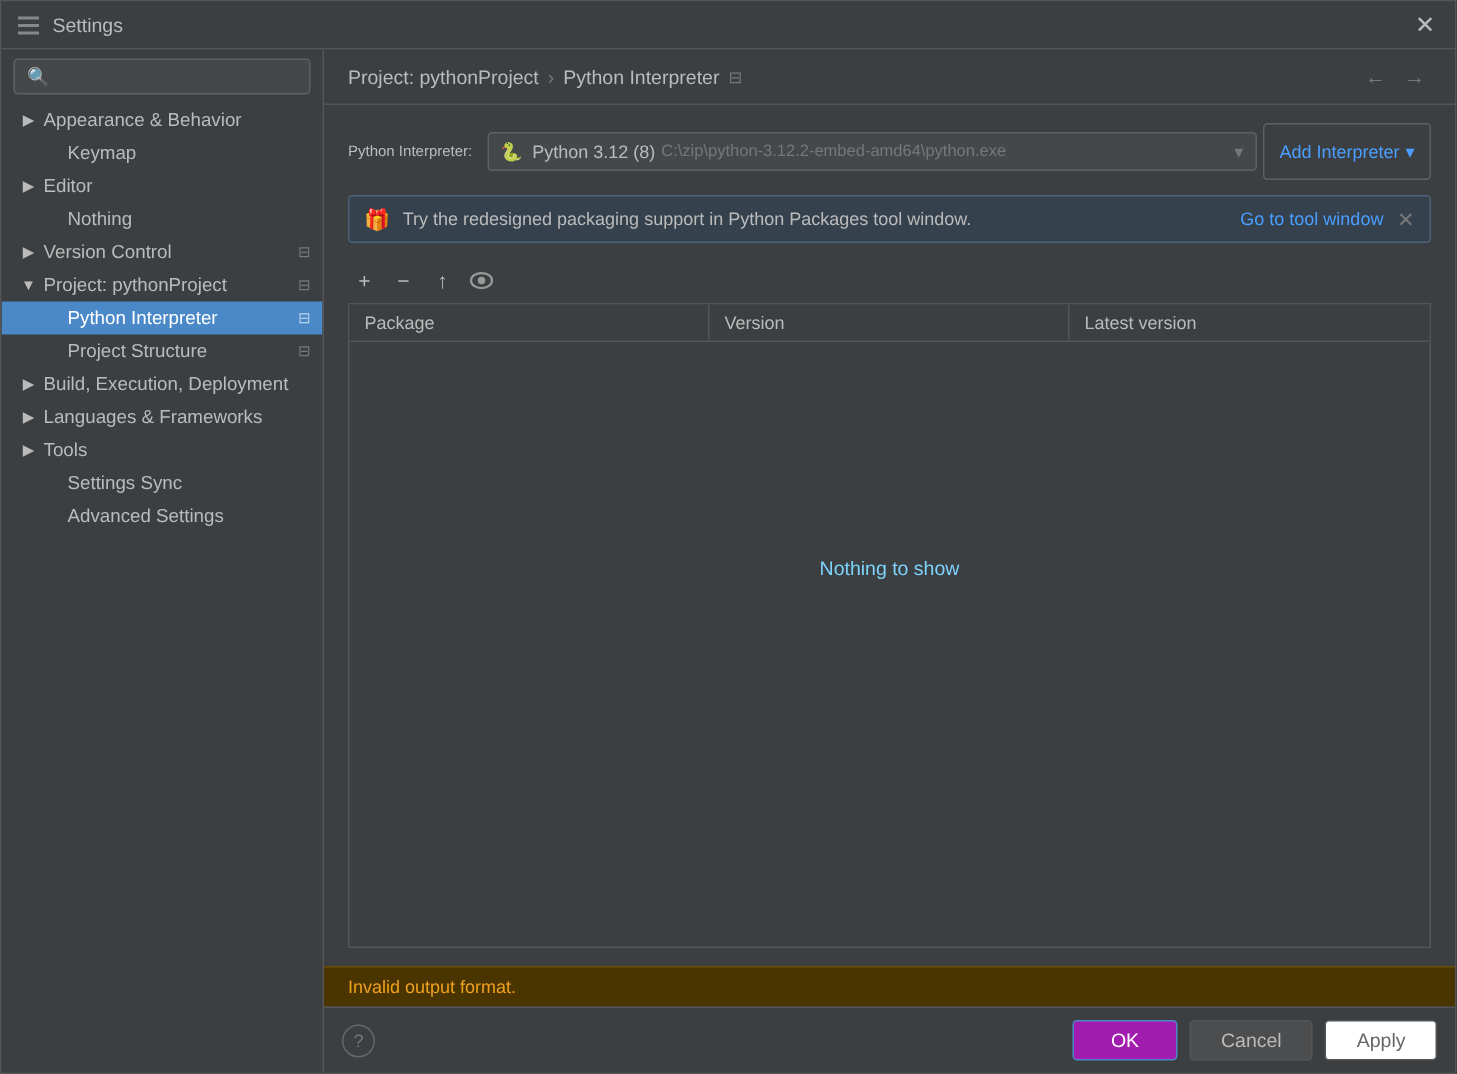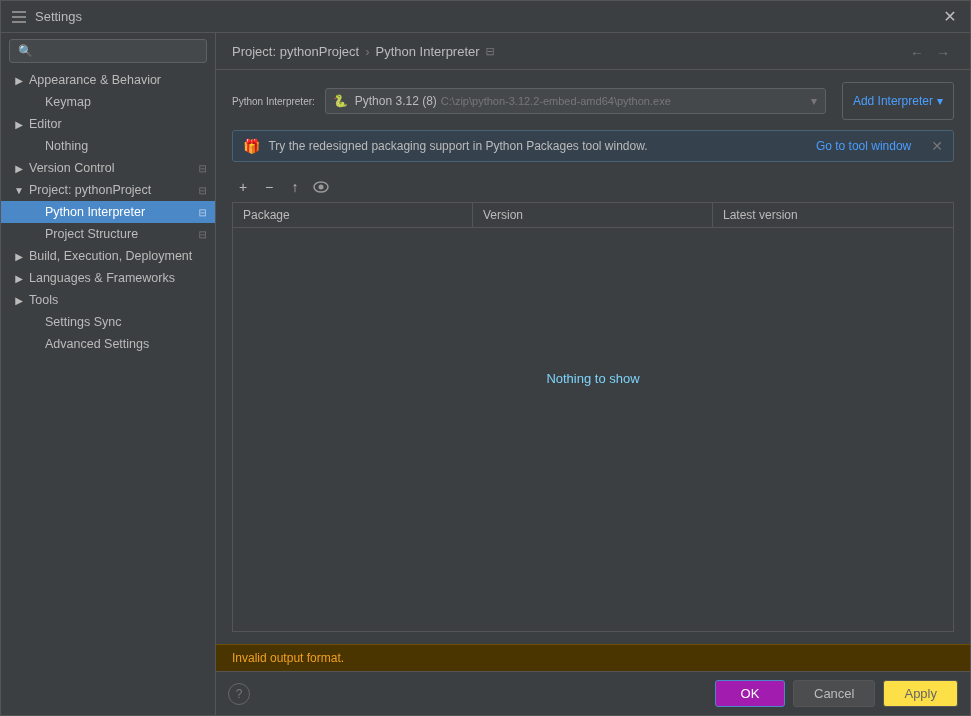--- a/index.html
+++ b/index.html
@@ -222,21 +222,21 @@
     }
 
     .add-interpreter-btn {
       background: none;
       border: 1px solid #5e6163;
       border-radius: 3px;
       color: #4a9eff;
       padding: 18px 10px;
       cursor: pointer;
       font-size: 12px;
-      margin-left: 16px;
+      margin-left: 4px;
       height: 26px;
       white-space: nowrap;
       display: flex;
       align-items: center;
       gap: 4px;
     }
 
     .info-banner {
       background: #35414d;
       border: 1px solid #4a6278;
@@ -256,21 +256,21 @@
     .info-banner .banner-text {
       flex: 1;
       color: #bbbbbb;
       font-size: 12px;
     }
 
     .info-banner .go-to-link {
       color: #4a9eff;
       cursor: pointer;
       font-size: 12px;
-      margin-right: 20px;
+      margin-right: 9px;
     }
 
     .info-banner .close-banner {
       color: #777;
       cursor: pointer;
       font-size: 14px;
     }
 
     .toolbar {
       display: flex;
@@ -361,21 +361,21 @@
       min-width: 70px;
     }
 
     .footer-btn.primary {
       background: #a21caf;
       border-color: #4a88c7;
       color: white;
     }
 
     .footer-btn.disabled {
-      background: #fde047;
+      background: #ffffff;
       color: #666;
       border-color: #555;
       cursor: default;
     }
 
     .footer-left {
       flex: 1;
       display: flex;
       align-items: center;
     }

